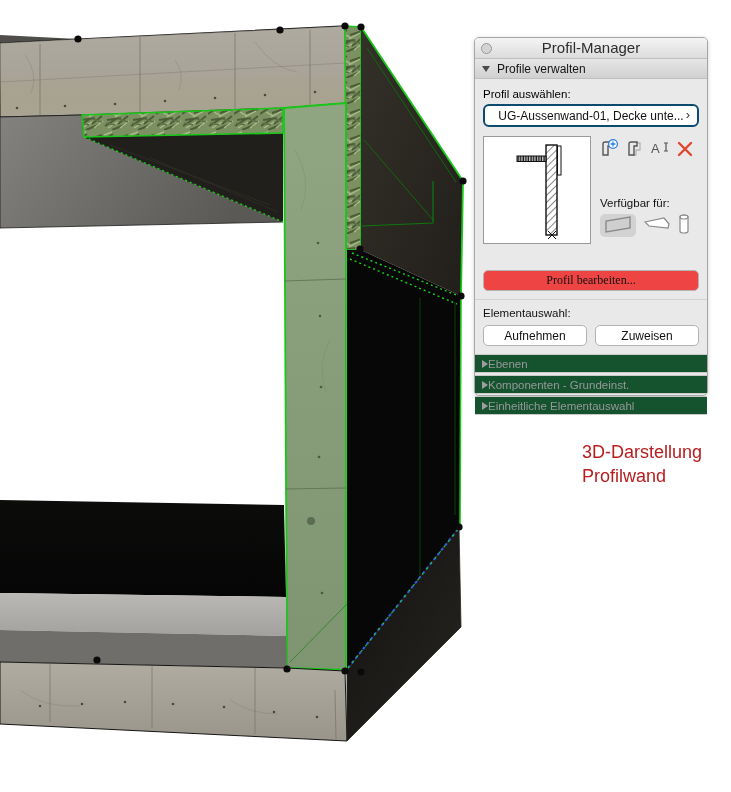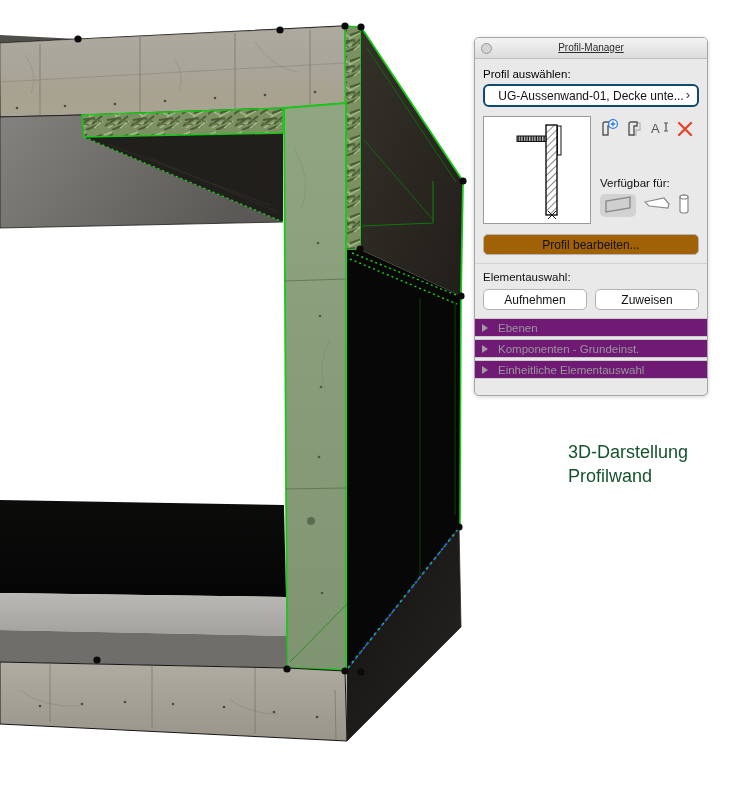--- a/index.html
+++ b/index.html
@@ -6,21 +6,21 @@
   #stage{position:relative;width:731px;height:792px;overflow:hidden;background:#fff;
          font-family:"Liberation Sans",sans-serif;}
   #scene{position:absolute;left:0;top:0;}
 
   
   .panel{position:absolute;left:474px;top:37px;width:234px;height:359px;
          background:#e9e9e9;border:1px solid #a6a6a6;border-radius:5px;
          box-shadow:0 1px 4px rgba(0,0,0,.18);box-sizing:border-box;font-size:11.5px;color:#111;}
   .titlebar{position:relative;height:20px;line-height:20px;text-align:center;
             background:linear-gradient(#f4f4f4,#dcdcdc);border-bottom:1px solid #bdbdbd;
-            border-radius:4px 4px 0 0;font-size:10px;color:#2d2d2d;text-decoration:underline;}
+            border-radius:4px 4px 0 0;font-size:15px;color:#2d2d2d;}
   .closebtn{position:absolute;left:6px;top:5px;width:9px;height:9px;border-radius:50%;
             background:#d4d4d4;border:1px solid #999;}
   .secheader{height:19px;display:flex;align-items:center;gap:7px;padding-left:7px;
              background:linear-gradient(#e6e6e6,#d0d0d0);border-bottom:1px solid #bfbfbf;
              font-size:12px;color:#141414;}
   .tri-down{width:0;height:0;border-left:4.5px solid transparent;border-right:4.5px solid transparent;
             border-top:6px solid #4a4a4a;}
   .tri-right{width:0;height:0;border-top:4.5px solid transparent;border-bottom:4.5px solid transparent;
              border-left:6px solid #9e9ea2;}
   .content{padding:9px 8px 0 8px;}
@@ -30,34 +30,34 @@
   .dropdown .chev{position:absolute;right:7px;top:1px;font-size:13px;color:#333;}
   .prevrow{display:flex;margin-top:9px;}
   .prevbox{width:106px;height:106px;background:#fff;border:1px solid #9a9a9a;}
   .rightcol{flex:1;padding-left:9px;}
   .toolicons{display:flex;gap:6px;align-items:center;margin-top:3px;}
   .toolicons .ticon{display:inline-block;}
   .avail{margin:37px 0 4px 0;}
   .typeicons{display:flex;align-items:center;gap:8px;}
   .wallbtn{width:36px;height:23px;background:#d2d2d2;border-radius:5px;
            display:flex;align-items:center;justify-content:center;}
-  .widebtn{margin-top:10px;height:19px;background:#a16207;border:1px solid #b3b3b3;border-radius:5px;
-           display:flex;align-items:center;justify-content:center;font-size:12px;color:#111;}
+  .widebtn{margin-top:26px;height:19px;background:#ef4444;border:1px solid #b3b3b3;border-radius:5px;
+           display:flex;align-items:center;justify-content:center;font-size:12px;color:#111;font-family:Liberation Serif, serif;}
   .divider{height:1px;background:#d2d2d2;margin:8px -8px 0 -8px;}
   .eslabel{margin:7px 0 6px 0;}
   .btnrow{display:flex;justify-content:space-between;}
   .btn{width:102px;height:19px;background:#fff;border:1px solid #b3b3b3;border-radius:5px;
        display:flex;align-items:center;justify-content:center;font-size:12px;color:#111;}
   .bars{margin-top:8px;}
-  .bar{height:17px;margin-top:2px;background:#701a75;border-top:1px solid #cacaca;
-       border-bottom:1px solid #cacaca;display:flex;align-items:center;gap:10px;
+  .bar{height:17px;margin-top:2px;background:#14532d;border-top:1px solid #cacaca;
+       border-bottom:1px solid #cacaca;display:flex;align-items:center;gap:0;
        padding-left:7px;color:#97979b;font-size:11.5px;}
 
   
-  .annotation{position:absolute;left:568px;top:440px;font-size:18px;line-height:24px;color:#14532d;}
+  .annotation{position:absolute;left:582px;top:440px;font-size:18px;line-height:24px;color:#b91c1c;}
 </style>
 </head>
 <body>
 
 <div id="stage">
 
   <svg id="scene" width="470" height="792" viewBox="0 0 470 792" xmlns="http://www.w3.org/2000/svg">
     <defs>
       <pattern id="woodwool" width="26" height="26" patternUnits="userSpaceOnUse">
         <rect width="26" height="26" fill="#7c9162"></rect>
@@ -207,20 +207,24 @@
         <circle cx="361" cy="672" r="3.6"></circle>
     </g>
   </svg>
 
   <div class="panel">
     <div class="titlebar">
       <span class="closebtn"></span>
       <span>Profil-Manager</span>
     </div>
 
+    <div class="secheader">
+      <span class="tri-down"></span>
+      <span>Profile verwalten</span>
+    </div>
 
     <div class="content">
       <div class="flabel">Profil auswählen:</div>
 
       <div class="dropdown">
         <span>UG-Aussenwand-01, Decke unte...</span>
         <span class="chev">›</span>
       </div>
 
       <div class="prevrow">

